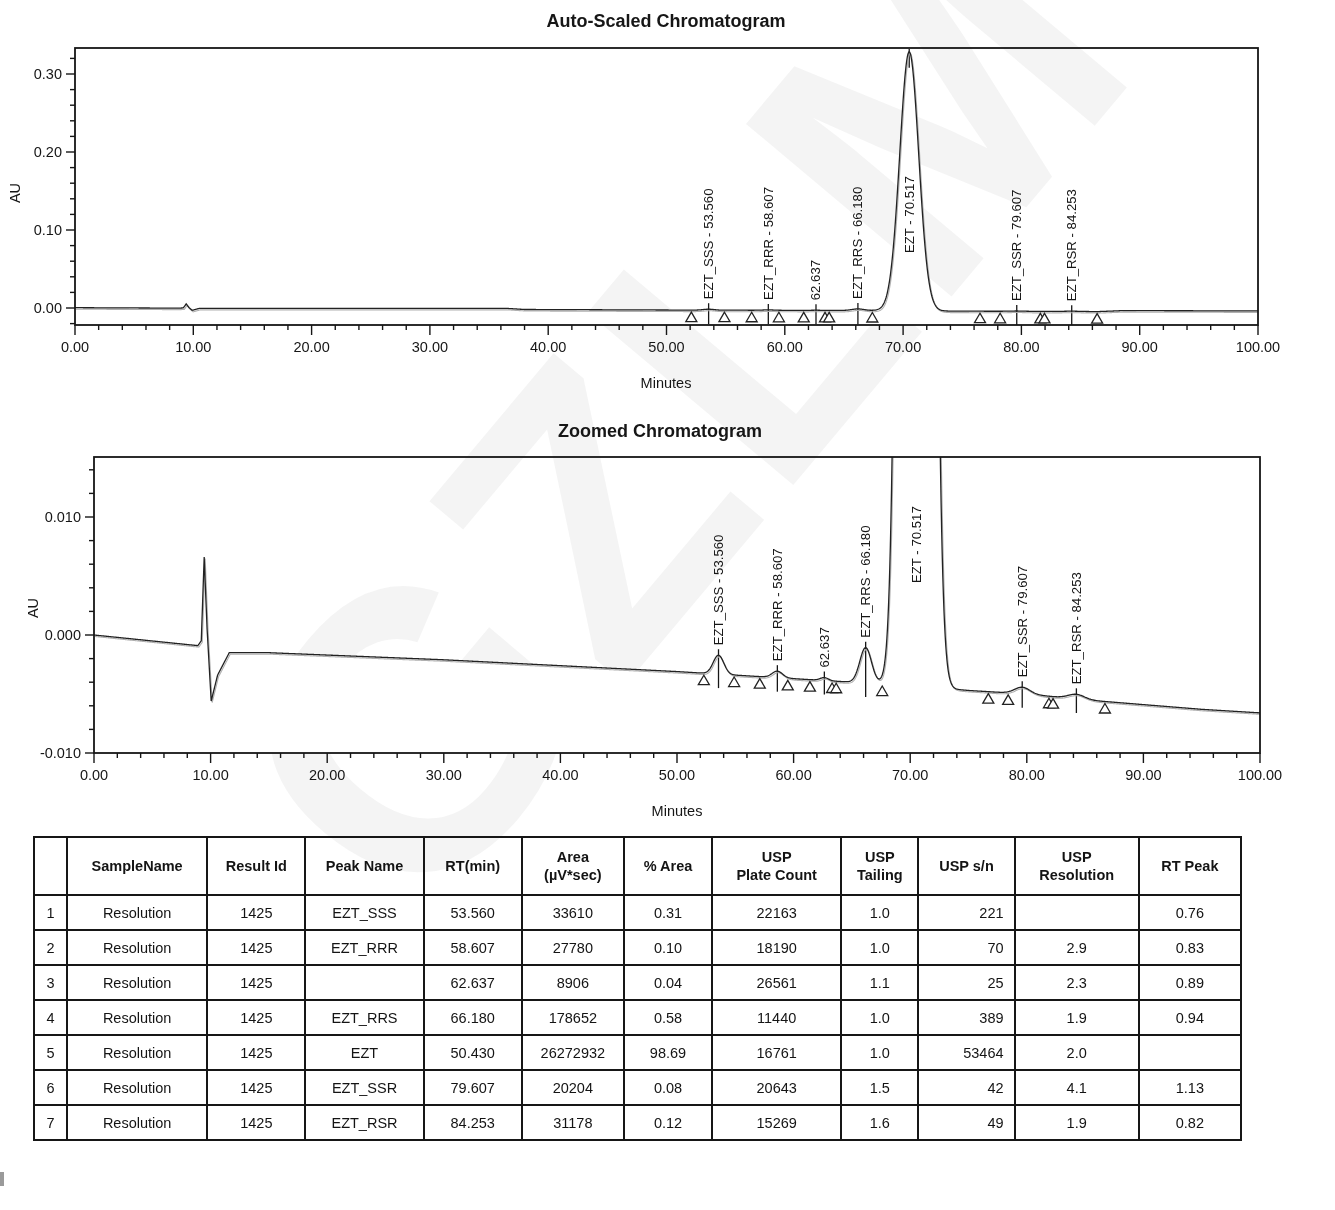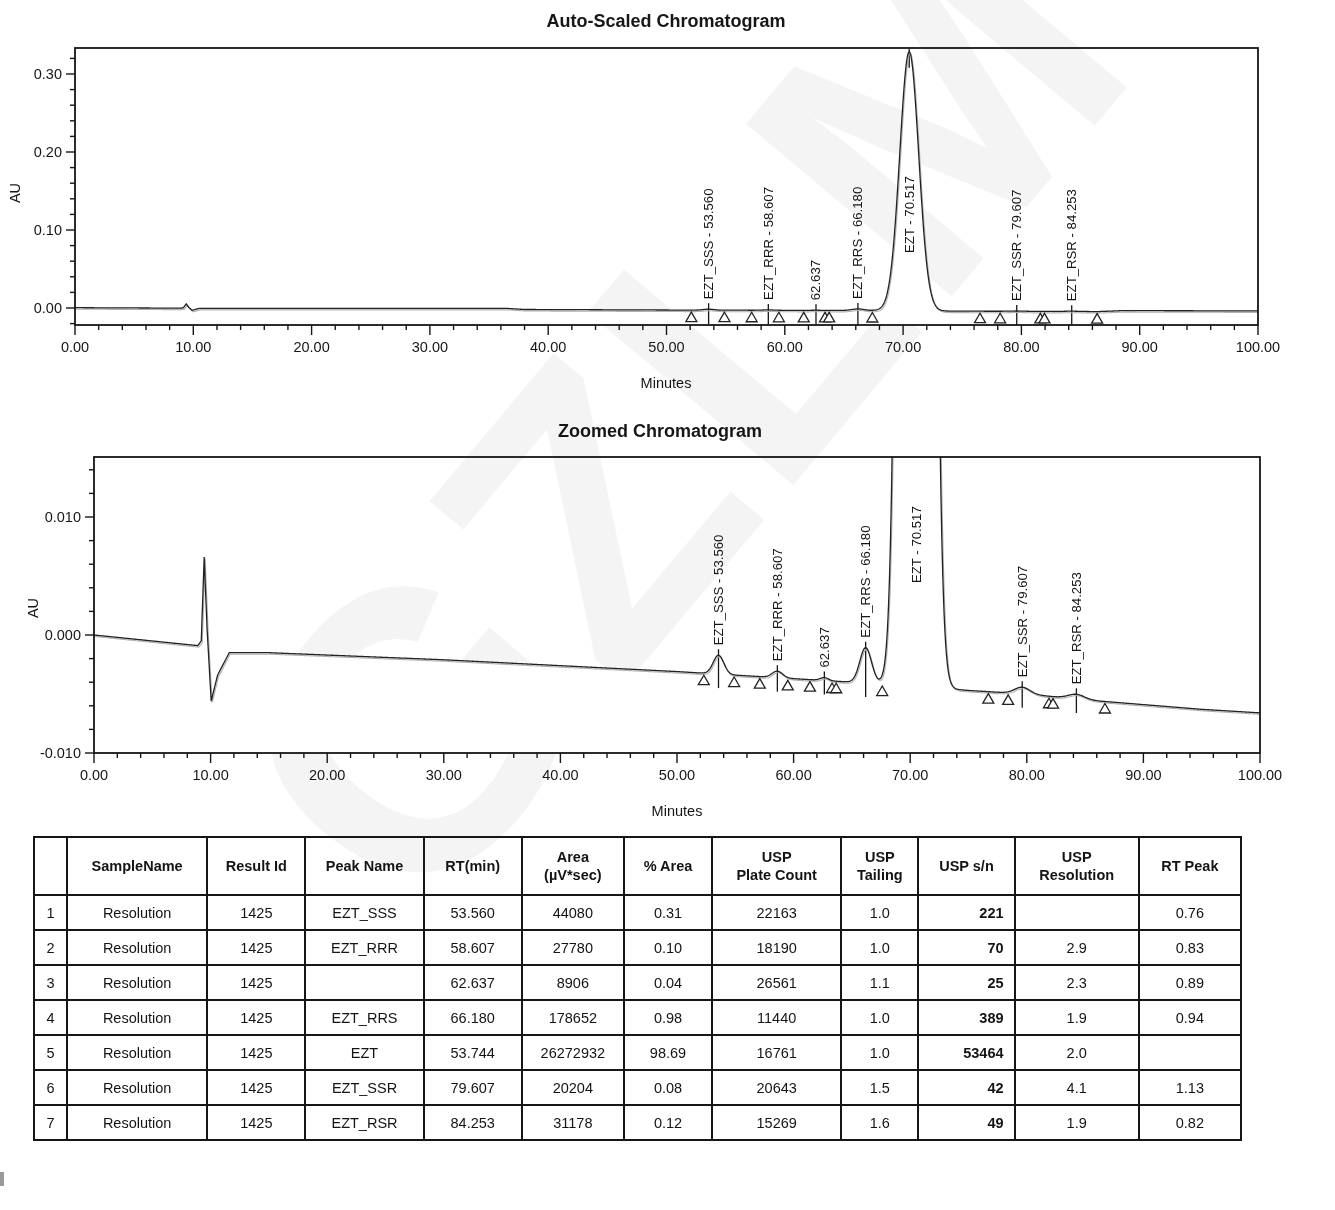--- a/index.html
+++ b/index.html
@@ -13,21 +13,21 @@
   .ctitle{font-size:18px;font-weight:bold;fill:#161616;text-anchor:middle;}
   .alabel{font-size:14.5px;fill:#161616;text-anchor:middle;}
   .tick-label{font-size:14.5px;fill:#161616;}
   .peak-label{font-size:13.2px;fill:#161616;}
   #table-wrap{position:absolute;left:33px;top:836px;z-index:2;}
   table#results{border-collapse:collapse;table-layout:fixed;width:1209px;background:transparent;border-radius:14px;}
   #results th,#results td{border:2px solid #161616;font-size:14.5px;color:#141414;
         overflow:hidden;padding:0 3px;}
   #results th{font-weight:bold;white-space:pre-line;height:56px;text-align:center;line-height:1.25;}
   #results td{height:33px;text-align:center;}
-  #results td.al-right{text-align:right;padding-right:10px;font-weight:bold;}
+  #results td.al-right{text-align:right;padding-right:10px;}
   #edge-artifact{position:absolute;left:0;top:1172px;width:4px;height:14px;background:#9a9a9a;z-index:3;}
 </style>
 </head>
 <body>
 
 <div id="page">
 
   <div id="watermark">GZLM</div>
 
   <svg id="charts" width="1335" height="830">
@@ -328,21 +328,21 @@
             <th>RT Peak</th>
           </tr>
         </thead>
       <tbody id="results-body">
           <tr>
             <td>1</td>
             <td>Resolution</td>
             <td>1425</td>
             <td>EZT_SSS</td>
             <td>53.560</td>
-            <td>44080</td>
+            <td>33610</td>
             <td>0.31</td>
             <td>22163</td>
             <td>1.0</td>
             <td class="al-right">221</td>
             <td></td>
             <td>0.76</td>
           </tr>
           <tr>
             <td>2</td>
             <td>Resolution</td>
@@ -371,33 +371,33 @@
             <td>2.3</td>
             <td>0.89</td>
           </tr>
           <tr>
             <td>4</td>
             <td>Resolution</td>
             <td>1425</td>
             <td>EZT_RRS</td>
             <td>66.180</td>
             <td>178652</td>
-            <td>0.98</td>
+            <td>0.58</td>
             <td>11440</td>
             <td>1.0</td>
             <td class="al-right">389</td>
             <td>1.9</td>
             <td>0.94</td>
           </tr>
           <tr>
             <td>5</td>
             <td>Resolution</td>
             <td>1425</td>
             <td>EZT</td>
-            <td>53.744</td>
+            <td>50.430</td>
             <td>26272932</td>
             <td>98.69</td>
             <td>16761</td>
             <td>1.0</td>
             <td class="al-right">53464</td>
             <td>2.0</td>
             <td></td>
           </tr>
           <tr>
             <td>6</td>

